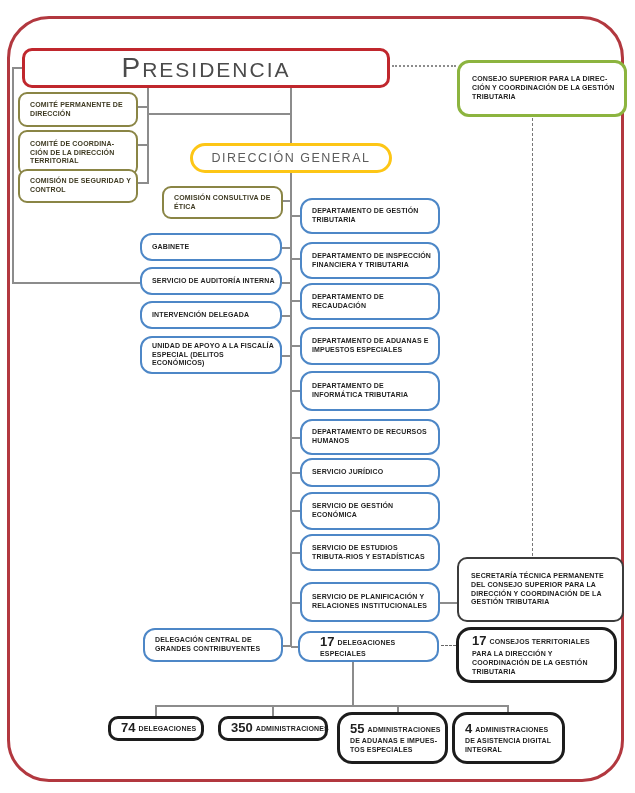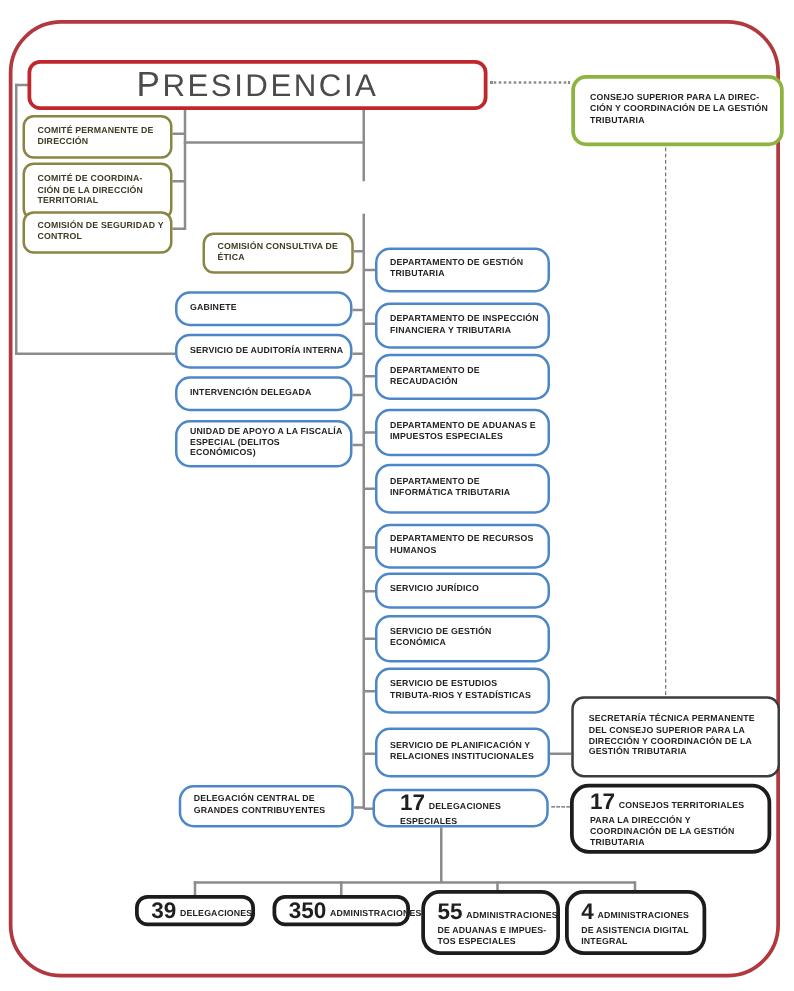--- a/index.html
+++ b/index.html
@@ -21,28 +21,28 @@
   .olive{border:2.5px solid var(--olive);border-radius:9px;color:#3e3a22;}
   .blue{border:2.5px solid var(--blue);border-radius:12px;}
   .green{border:3px solid var(--green);border-radius:12px;}
   .graybox{border:2.5px solid var(--gray);border-radius:10px;}
   .blackbox{border:3px solid var(--black);border-radius:10px;}
   .biground{border-radius:15px;}
   .redbox{border:3.5px solid var(--red);border-radius:10px;justify-content:center;padding:0;}
   .yellowbox{border:3px solid var(--yellow);border-radius:15px;justify-content:center;padding:0;}
   .title-inner{
     display:block;text-align:center;width:100%;
-    font-weight:400;font-size:25px;letter-spacing:2px;color:#4b4b4b;text-transform:uppercase;
+    font-weight:400;font-size:21px;letter-spacing:2px;color:#4b4b4b;text-transform:uppercase;
   }
   .title-inner::first-letter{font-size:28px;}
   .dg-inner{
     display:block;text-align:center;width:100%;
     font-weight:400;font-size:12.5px;letter-spacing:1.5px;color:#5c5c5c;text-transform:uppercase;
   }
-  .num{font-size:18px;letter-spacing:0;margin-right:3px;vertical-align:-1px;}
+  .num{font-size:13px;letter-spacing:0;margin-right:3px;vertical-align:-1px;}
   .line{position:absolute;background:var(--line);}
   .h{height:1.5px;}
   .v{width:1.5px;}
   .dot-h{position:absolute;border-top:2.5px dotted var(--line);height:0;}
   .dash-h{position:absolute;border-top:1.5px dashed #666;height:0;}
   .dash-v{position:absolute;border-left:1.8px dashed #777;width:0;}
 </style>
 </head>
 <body>
 
@@ -106,20 +106,23 @@
   <div class="node olive" style="left:18px;top:92px;width:120px;height:35px;">
     <div class="inner">COMITÉ PERMANENTE DE DIRECCIÓN</div>
   </div>
   <div class="node olive" style="left:18px;top:130px;width:120px;height:46px;">
     <div class="inner">COMITÉ DE COORDINA-CIÓN DE LA DIRECCIÓN TERRITORIAL</div>
   </div>
   <div class="node olive" style="left:18px;top:169px;width:120px;height:34px;">
     <div class="inner">COMISIÓN DE SEGURIDAD Y CONTROL</div>
   </div>
 
+  <div class="node yellowbox" style="left:190px;top:143px;width:202px;height:30px;">
+    <span class="dg-inner">Dirección General</span>
+  </div>
 
   <div class="node olive" style="left:162px;top:186px;width:121px;height:33px;">
     <div class="inner">COMISIÓN CONSULTIVA DE ÉTICA</div>
   </div>
 
   <div class="node blue" style="left:140px;top:233px;width:142px;height:28px;">
     <div class="inner">GABINETE</div>
   </div>
   <div class="node blue" style="left:140px;top:267px;width:142px;height:28px;">
     <div class="inner">SERVICIO DE AUDITORÍA INTERNA</div>
@@ -177,21 +180,21 @@
   </div>
 
   <div class="node blackbox biground" style="left:456px;top:627px;width:161px;height:56px;padding-left:13px;">
     <div class="inner">
       <span class="num">17</span><span>CONSEJOS TERRITORIALES PARA LA DIRECCIÓN Y COORDINACIÓN DE LA GESTIÓN TRIBUTARIA</span>
     </div>
   </div>
 
   <div class="node blackbox" style="left:108px;top:716px;width:96px;height:25px;">
     <div class="inner">
-      <span class="num">39</span><span>DELEGACIONES</span>
+      <span class="num">74</span><span>DELEGACIONES</span>
     </div>
   </div>
   <div class="node blackbox" style="left:218px;top:716px;width:110px;height:25px;">
     <div class="inner">
       <span class="num">350</span><span>ADMINISTRACIONES</span>
     </div>
   </div>
   <div class="node blackbox biground" style="left:337px;top:712px;width:111px;height:52px;">
     <div class="inner">
       <span class="num">55</span><span>ADMINISTRACIONES DE ADUANAS E IMPUES-TOS ESPECIALES</span>

